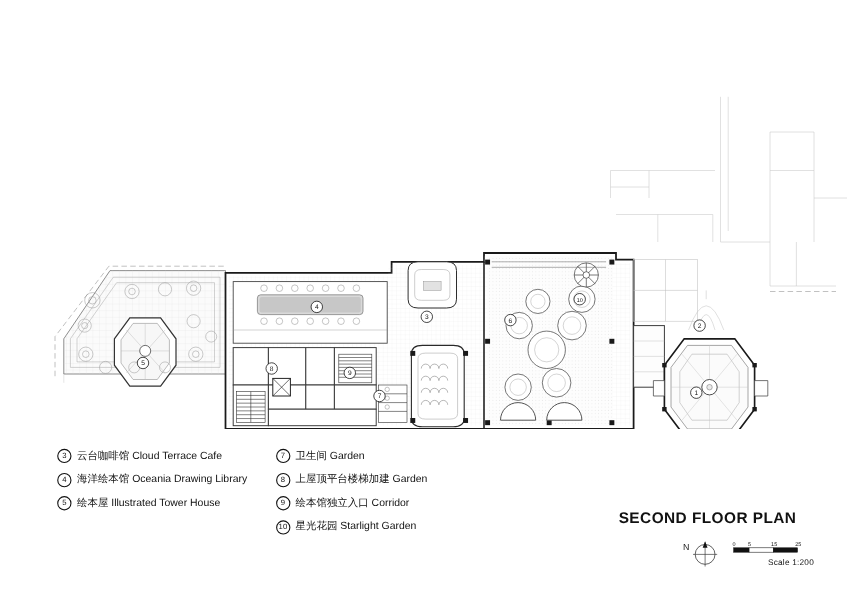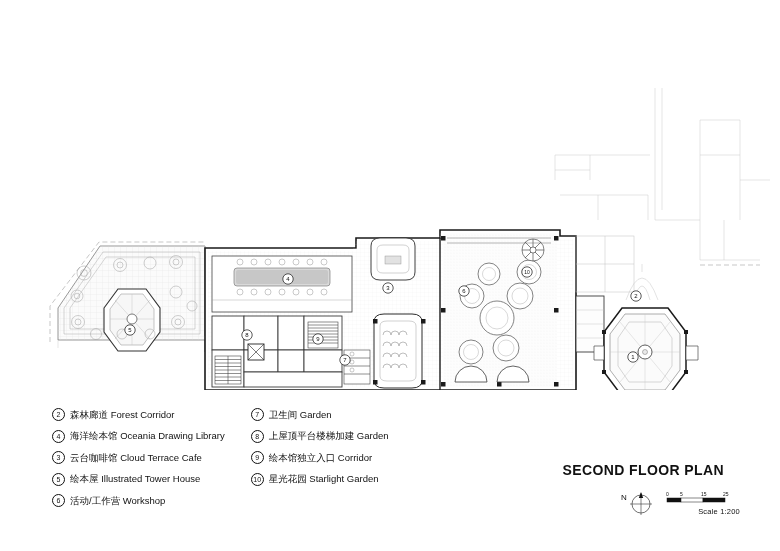--- a/index.html
+++ b/index.html
@@ -413,38 +413,30 @@
             <circle cx="527" cy="212" r="5.2" fill="#ffffff" stroke="#111111" stroke-width="0.7"></circle>
             <text x="527" y="214.2" text-anchor="middle" font-family="Liberation Sans, sans-serif" font-size="5" fill="#111111">10</text>
           </g>
         </g>
     </svg>
   </div>
 
   <div class="legend">
     <div class="legend-col">
       <div class="legend-item">
-        <span class="num">2</span>
-        <span class="legend-label">森林廊道 Forest Corridor</span>
+        <span class="num">3</span>
+        <span class="legend-label">云台咖啡馆 Cloud Terrace Cafe</span>
       </div>
       <div class="legend-item">
         <span class="num">4</span>
         <span class="legend-label">海洋绘本馆 Oceania Drawing Library</span>
       </div>
       <div class="legend-item">
-        <span class="num">3</span>
-        <span class="legend-label">云台咖啡馆 Cloud Terrace Cafe</span>
-      </div>
-      <div class="legend-item">
         <span class="num">5</span>
         <span class="legend-label">绘本屋 Illustrated Tower House</span>
-      </div>
-      <div class="legend-item">
-        <span class="num">6</span>
-        <span class="legend-label">活动/工作营 Workshop</span>
       </div>
     </div>
 
     <div class="legend-col">
       <div class="legend-item">
         <span class="num">7</span>
         <span class="legend-label">卫生间 Garden</span>
       </div>
       <div class="legend-item">
         <span class="num">8</span>

